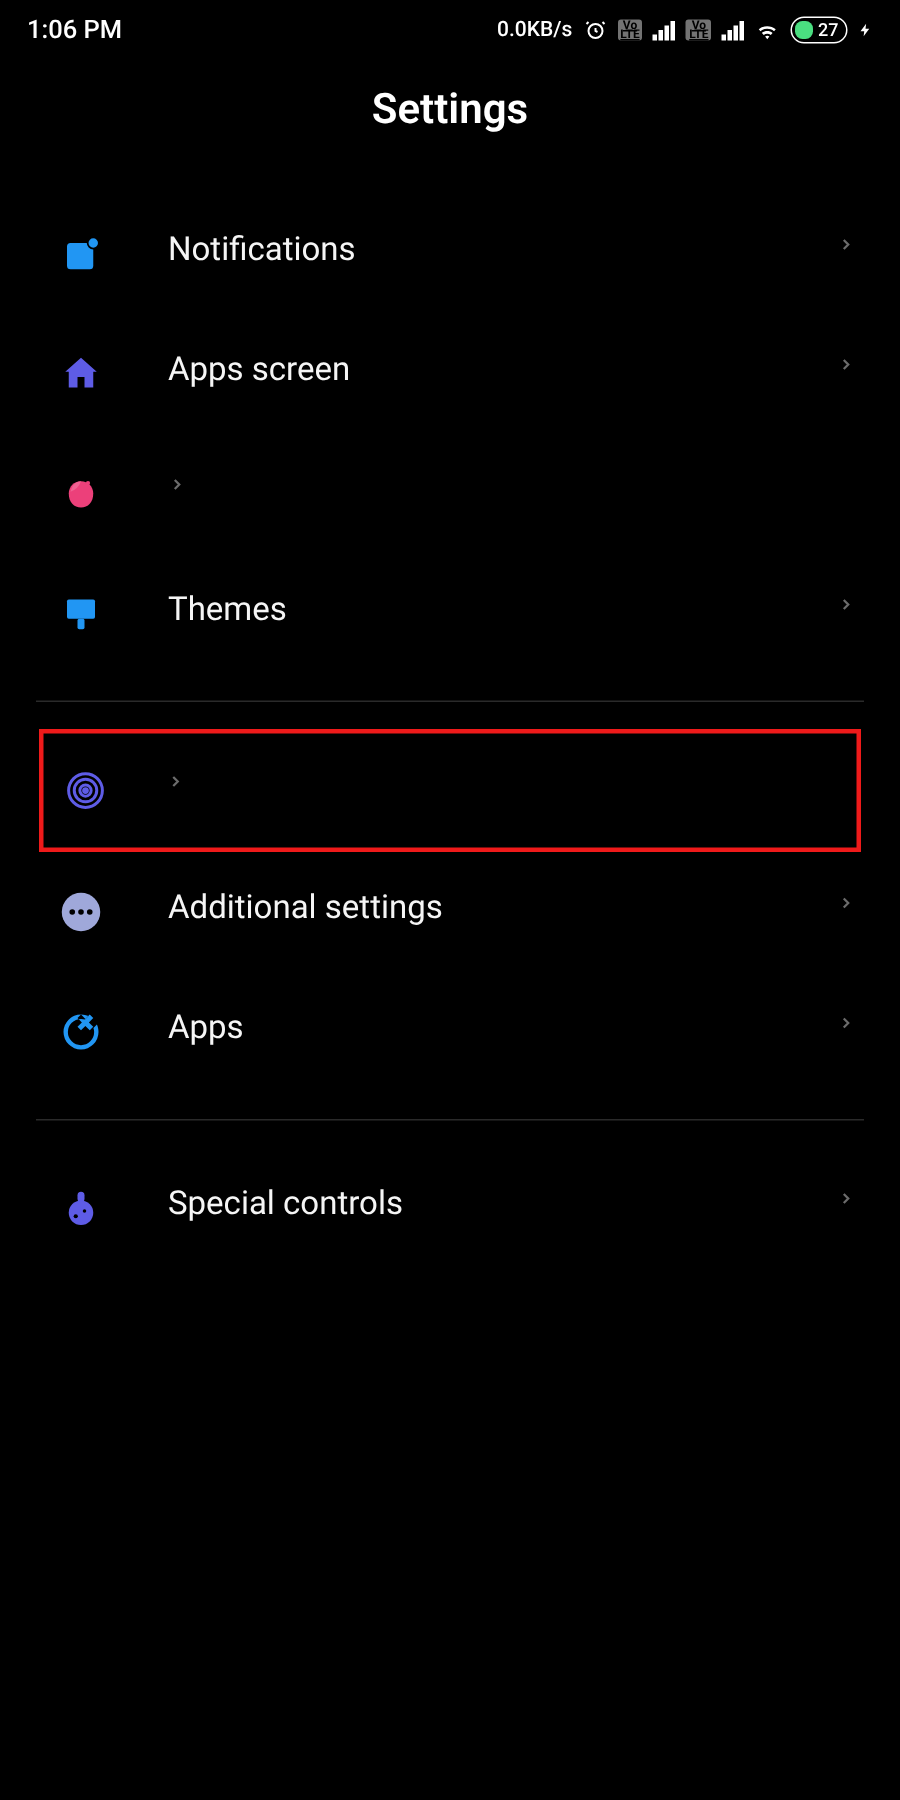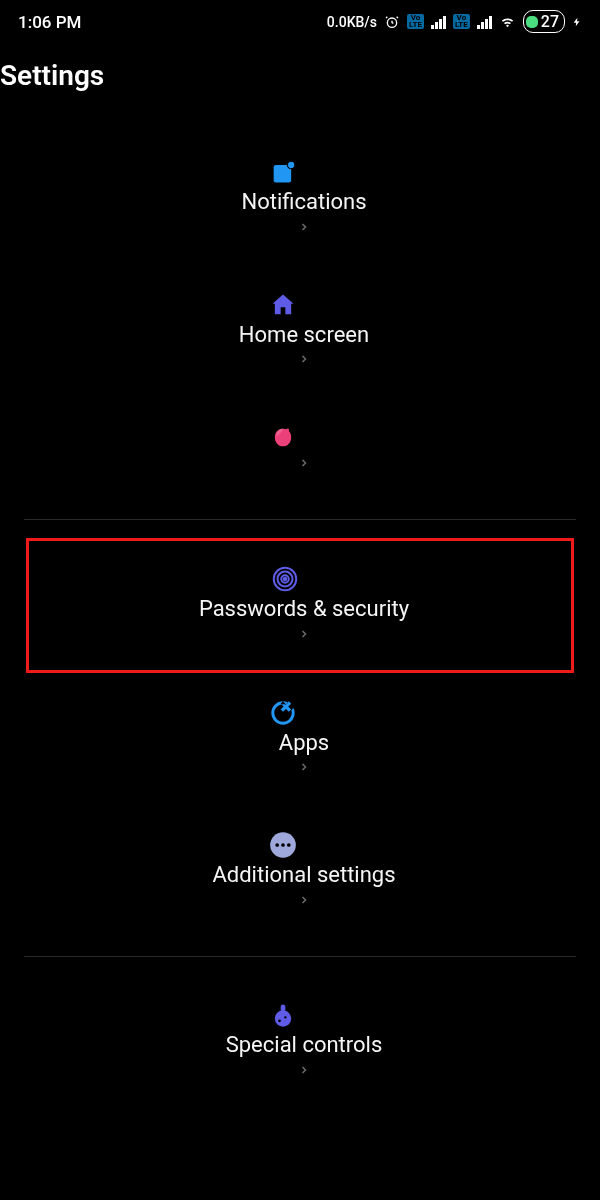--- a/index.html
+++ b/index.html
@@ -35,58 +35,57 @@
     .status-icon {
       display: inline-flex;
       align-items: center;
     }
     .battery-pill {
       display: inline-flex;
       align-items: center;
       border: 1.5px solid #ffffff;
       border-radius: 10px;
       padding: 1px 5px 1px 2px;
-      font-size: 16px;
+      font-size: 12px;
       gap: 2px;
       position: relative;
     }
     .battery-fill {
       width: 12px;
       height: 12px;
       background: #4ade80;
       border-radius: 5px;
       margin-right: 1px;
     }
     .volte-badge {
       font-size: 8px;
       font-weight: 700;
-      background: #0369a1;
+      background: #737373;
       color: #000;
       padding: 1px 2px;
       border-radius: 2px;
       line-height: 0.8;
       text-align: center;
+      text-decoration: underline;
     }
     .page-title {
-      text-align: left;
+      text-align: center;
       font-size: 28px;
       font-weight: 600;
       margin-top: 20px;
       margin-bottom: 40px;
     }
     .settings-list {
       padding: 0;
     }
     .settings-item {
       display: flex;
-      align-items: center;
       padding: 24px 30px 24px 38px;
       cursor: pointer;
       position: relative;
-      flex-direction: column;
     }
     .settings-item.highlighted {
       border: 3px solid #ef1a1a;
       margin: 0 26px 0 26px;
       padding: 22px 4px 22px 12px;
     }
     .item-icon {
       width: 32px;
       height: 32px;
       display: flex;
@@ -192,21 +191,21 @@
         </svg>
     </span>
   </div>
 
   <div class="settings-item">
     <span class="item-icon">
       <svg width="28" height="28" viewBox="0 0 24 24" fill="#5e5ce6">
           <path d="M12 3l9 8h-2v9h-5v-6h-4v6H5v-9H3l9-8z"></path>
         </svg>
     </span>
-    <span class="item-label">Home screen</span>
+    <span class="item-label">Apps screen</span>
     <span class="item-chevron">
       <svg width="12" height="20" viewBox="0 0 24 24" fill="none" stroke="#6b6b6b" stroke-width="3">
           <path d="M9 6l6 6-6 6"></path>
         </svg>
     </span>
   </div>
 
   <div class="settings-item">
     <span class="item-icon">
       <svg width="28" height="28" viewBox="0 0 24 24" fill="#ec407a">
@@ -215,72 +214,85 @@
           <circle cx="16" cy="6" r="1.2" fill="#ec407a"></circle>
         </svg>
     </span>
     <span class="item-chevron">
       <svg width="12" height="20" viewBox="0 0 24 24" fill="none" stroke="#6b6b6b" stroke-width="3">
           <path d="M9 6l6 6-6 6"></path>
         </svg>
     </span>
   </div>
 
+  <div class="settings-item">
+    <span class="item-icon">
+      <svg width="28" height="28" viewBox="0 0 24 24" fill="#2196f3">
+          <rect x="4" y="4" width="16" height="11" rx="1"></rect>
+          <rect x="10" y="15" width="4" height="6" rx="1"></rect>
+        </svg>
+    </span>
+    <span class="item-label">Themes</span>
+    <span class="item-chevron">
+      <svg width="12" height="20" viewBox="0 0 24 24" fill="none" stroke="#6b6b6b" stroke-width="3">
+          <path d="M9 6l6 6-6 6"></path>
+        </svg>
+    </span>
+  </div>
 
   <div class="divider"></div>
 
   <div class="settings-item highlighted">
     <span class="item-icon">
       <svg width="30" height="30" viewBox="0 0 24 24" fill="none" stroke="#5e5ce6" stroke-width="1.6">
           <circle cx="12" cy="12" r="9"></circle>
           <circle cx="12" cy="12" r="6"></circle>
           <circle cx="12" cy="12" r="3"></circle>
           <circle cx="12" cy="12" r="1" fill="#5e5ce6"></circle>
         </svg>
     </span>
-    <span class="item-label">Passwords &amp; security</span>
-    <span class="item-chevron">
-      <svg width="12" height="20" viewBox="0 0 24 24" fill="none" stroke="#6b6b6b" stroke-width="3">
-          <path d="M9 6l6 6-6 6"></path>
-        </svg>
-    </span>
-  </div>
-
-
-  <div class="settings-item">
-    <span class="item-icon">
-      <svg width="28" height="28" viewBox="0 0 24 24" fill="#2196f3">
-          <path d="M12 2l2.5 2.5L17 2l2 2-2.5 2.5L19 9l-2 2-2.5-2.5L12 11l-2-2 2.5-2.5L10 4l2-2zM12 2a10 10 0 1 0 10 10c0-1.5-.3-3-.9-4.3l-2 2c.3.7.4 1.5.4 2.3a7.5 7.5 0 1 1-7.5-7.5c.8 0 1.6.1 2.3.4l2-2A10 10 0 0 0 12 2z"></path>
-        </svg>
-    </span>
-    <span class="item-label">Apps</span>
-    <span class="item-chevron">
-      <svg width="12" height="20" viewBox="0 0 24 24" fill="none" stroke="#6b6b6b" stroke-width="3">
-          <path d="M9 6l6 6-6 6"></path>
-        </svg>
-    </span>
-  </div>
+    <span class="item-chevron">
+      <svg width="12" height="20" viewBox="0 0 24 24" fill="none" stroke="#6b6b6b" stroke-width="3">
+          <path d="M9 6l6 6-6 6"></path>
+        </svg>
+    </span>
+  </div>
+
 
   <div class="settings-item">
     <span class="item-icon">
       <svg width="28" height="28" viewBox="0 0 24 24" fill="#9fa8da">
           <circle cx="12" cy="12" r="11"></circle>
           <circle cx="7" cy="12" r="1.6" fill="#000"></circle>
           <circle cx="12" cy="12" r="1.6" fill="#000"></circle>
           <circle cx="17" cy="12" r="1.6" fill="#000"></circle>
         </svg>
     </span>
     <span class="item-label">Additional settings</span>
     <span class="item-chevron">
       <svg width="12" height="20" viewBox="0 0 24 24" fill="none" stroke="#6b6b6b" stroke-width="3">
           <path d="M9 6l6 6-6 6"></path>
         </svg>
     </span>
   </div>
 
+  <div class="settings-item">
+    <span class="item-icon">
+      <svg width="28" height="28" viewBox="0 0 24 24" fill="#2196f3">
+          <path d="M12 2l2.5 2.5L17 2l2 2-2.5 2.5L19 9l-2 2-2.5-2.5L12 11l-2-2 2.5-2.5L10 4l2-2zM12 2a10 10 0 1 0 10 10c0-1.5-.3-3-.9-4.3l-2 2c.3.7.4 1.5.4 2.3a7.5 7.5 0 1 1-7.5-7.5c.8 0 1.6.1 2.3.4l2-2A10 10 0 0 0 12 2z"></path>
+        </svg>
+    </span>
+    <span class="item-label">Apps</span>
+    <span class="item-chevron">
+      <svg width="12" height="20" viewBox="0 0 24 24" fill="none" stroke="#6b6b6b" stroke-width="3">
+          <path d="M9 6l6 6-6 6"></path>
+        </svg>
+    </span>
+  </div>
+
   <div class="divider"></div>
 
 
   <div class="settings-item">
     <span class="item-icon">
       <svg width="28" height="28" viewBox="0 0 24 24" fill="#5e5ce6">
           <circle cx="12" cy="15" r="7"></circle>
           <rect x="10" y="3" width="4" height="6" rx="2"></rect>
           <circle cx="9" cy="17" r="1.2" fill="#000"></circle>
           <circle cx="14" cy="14" r="1" fill="#000"></circle>

